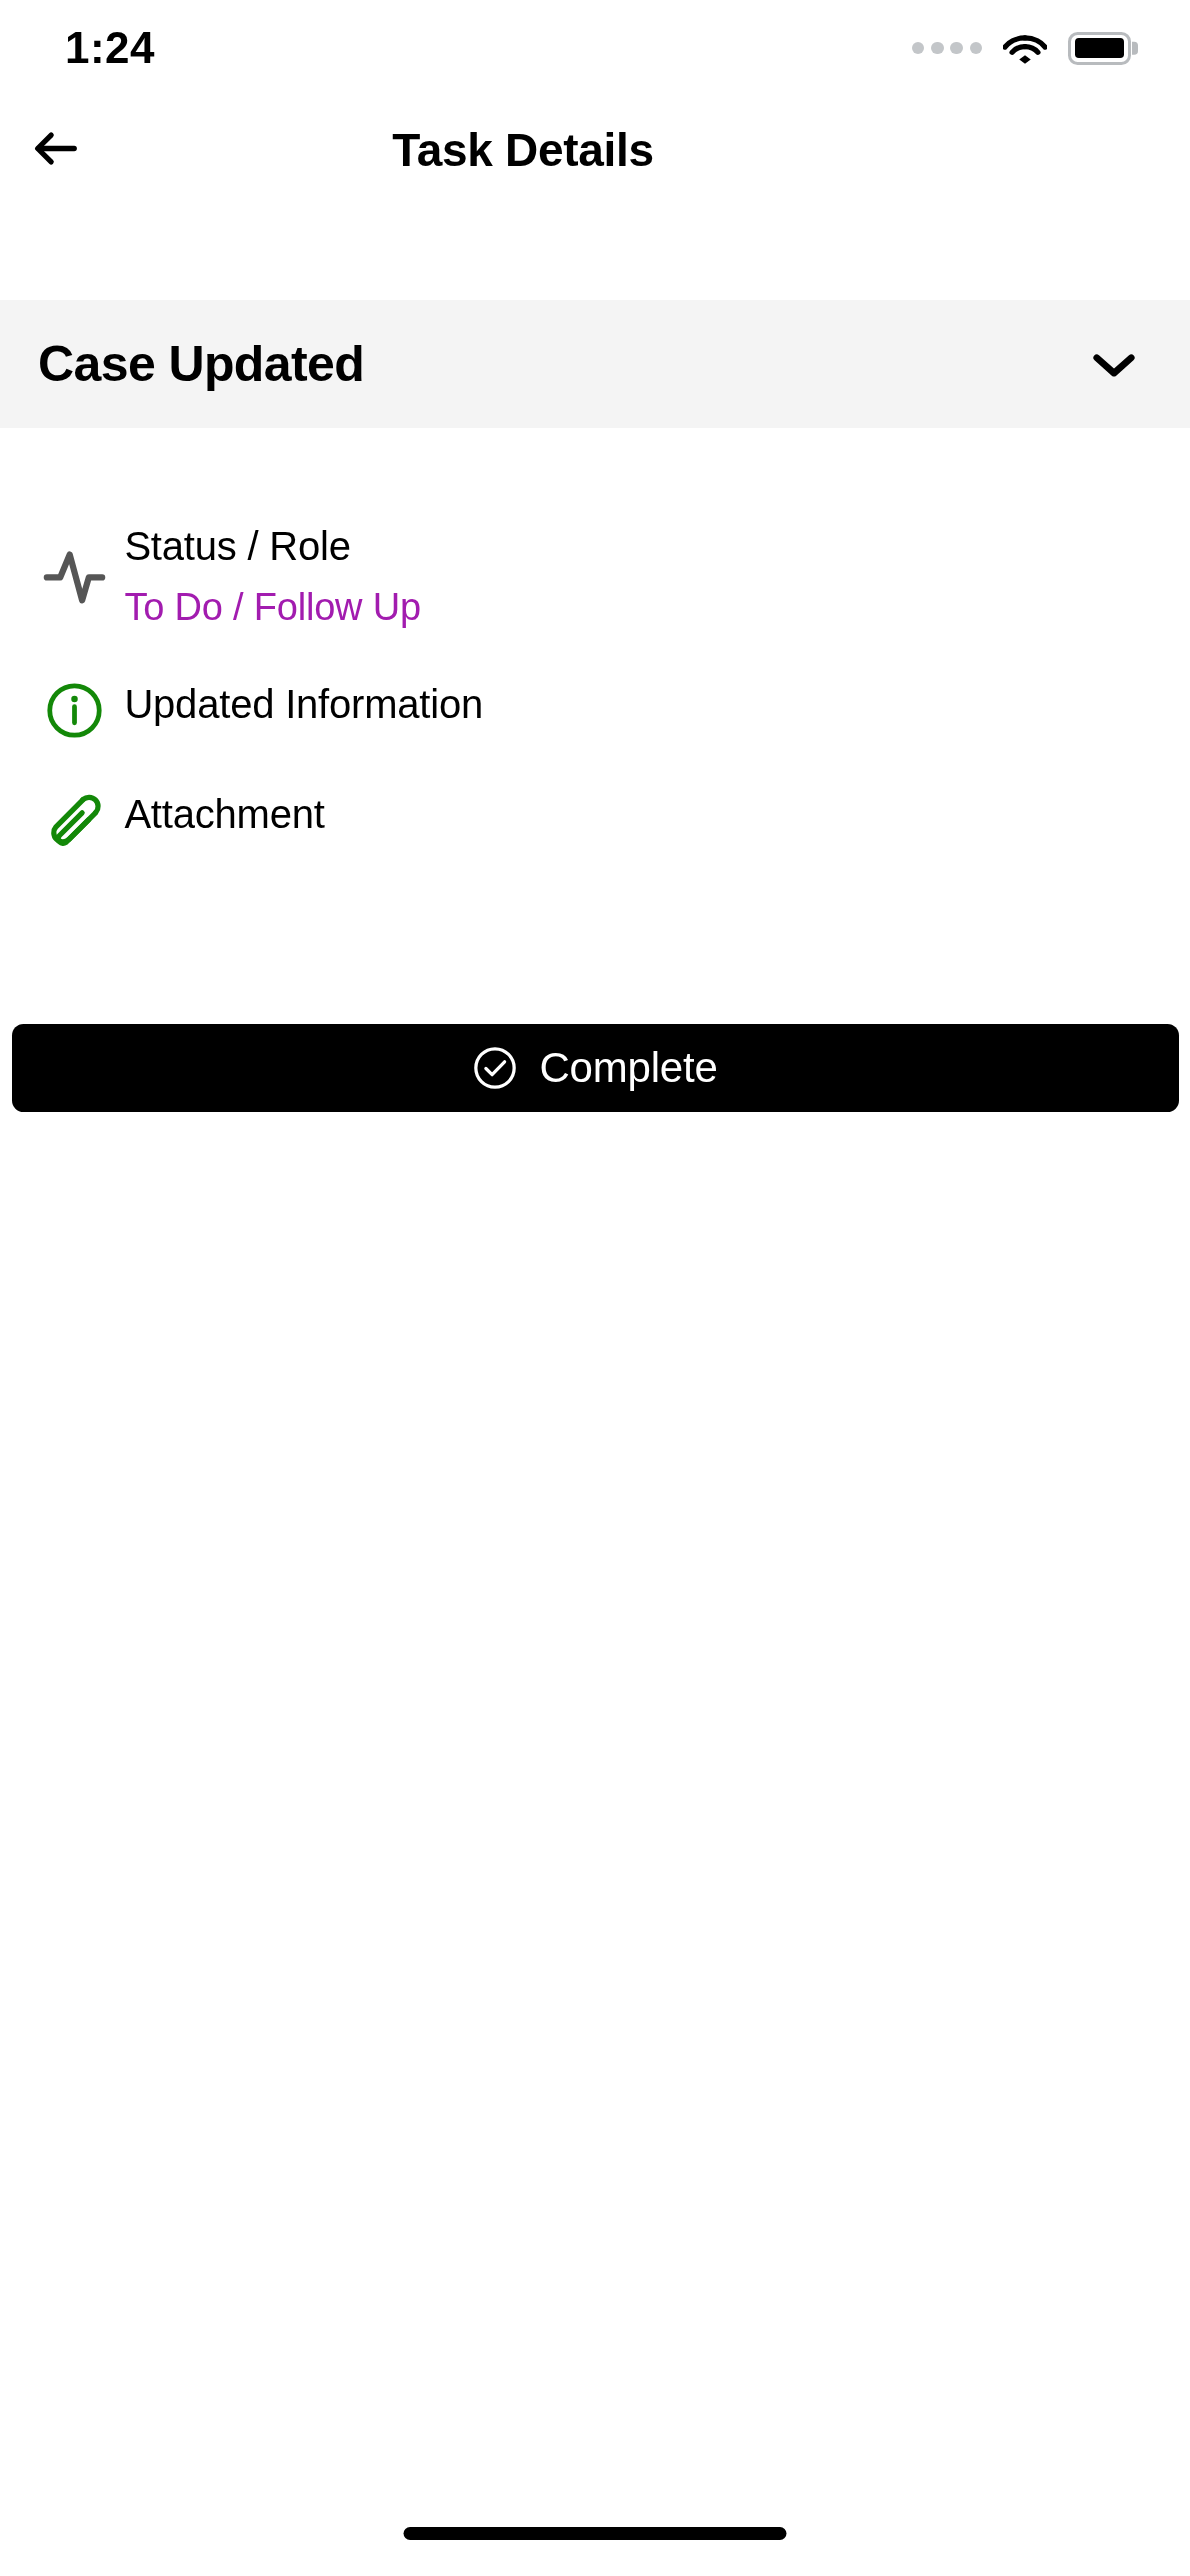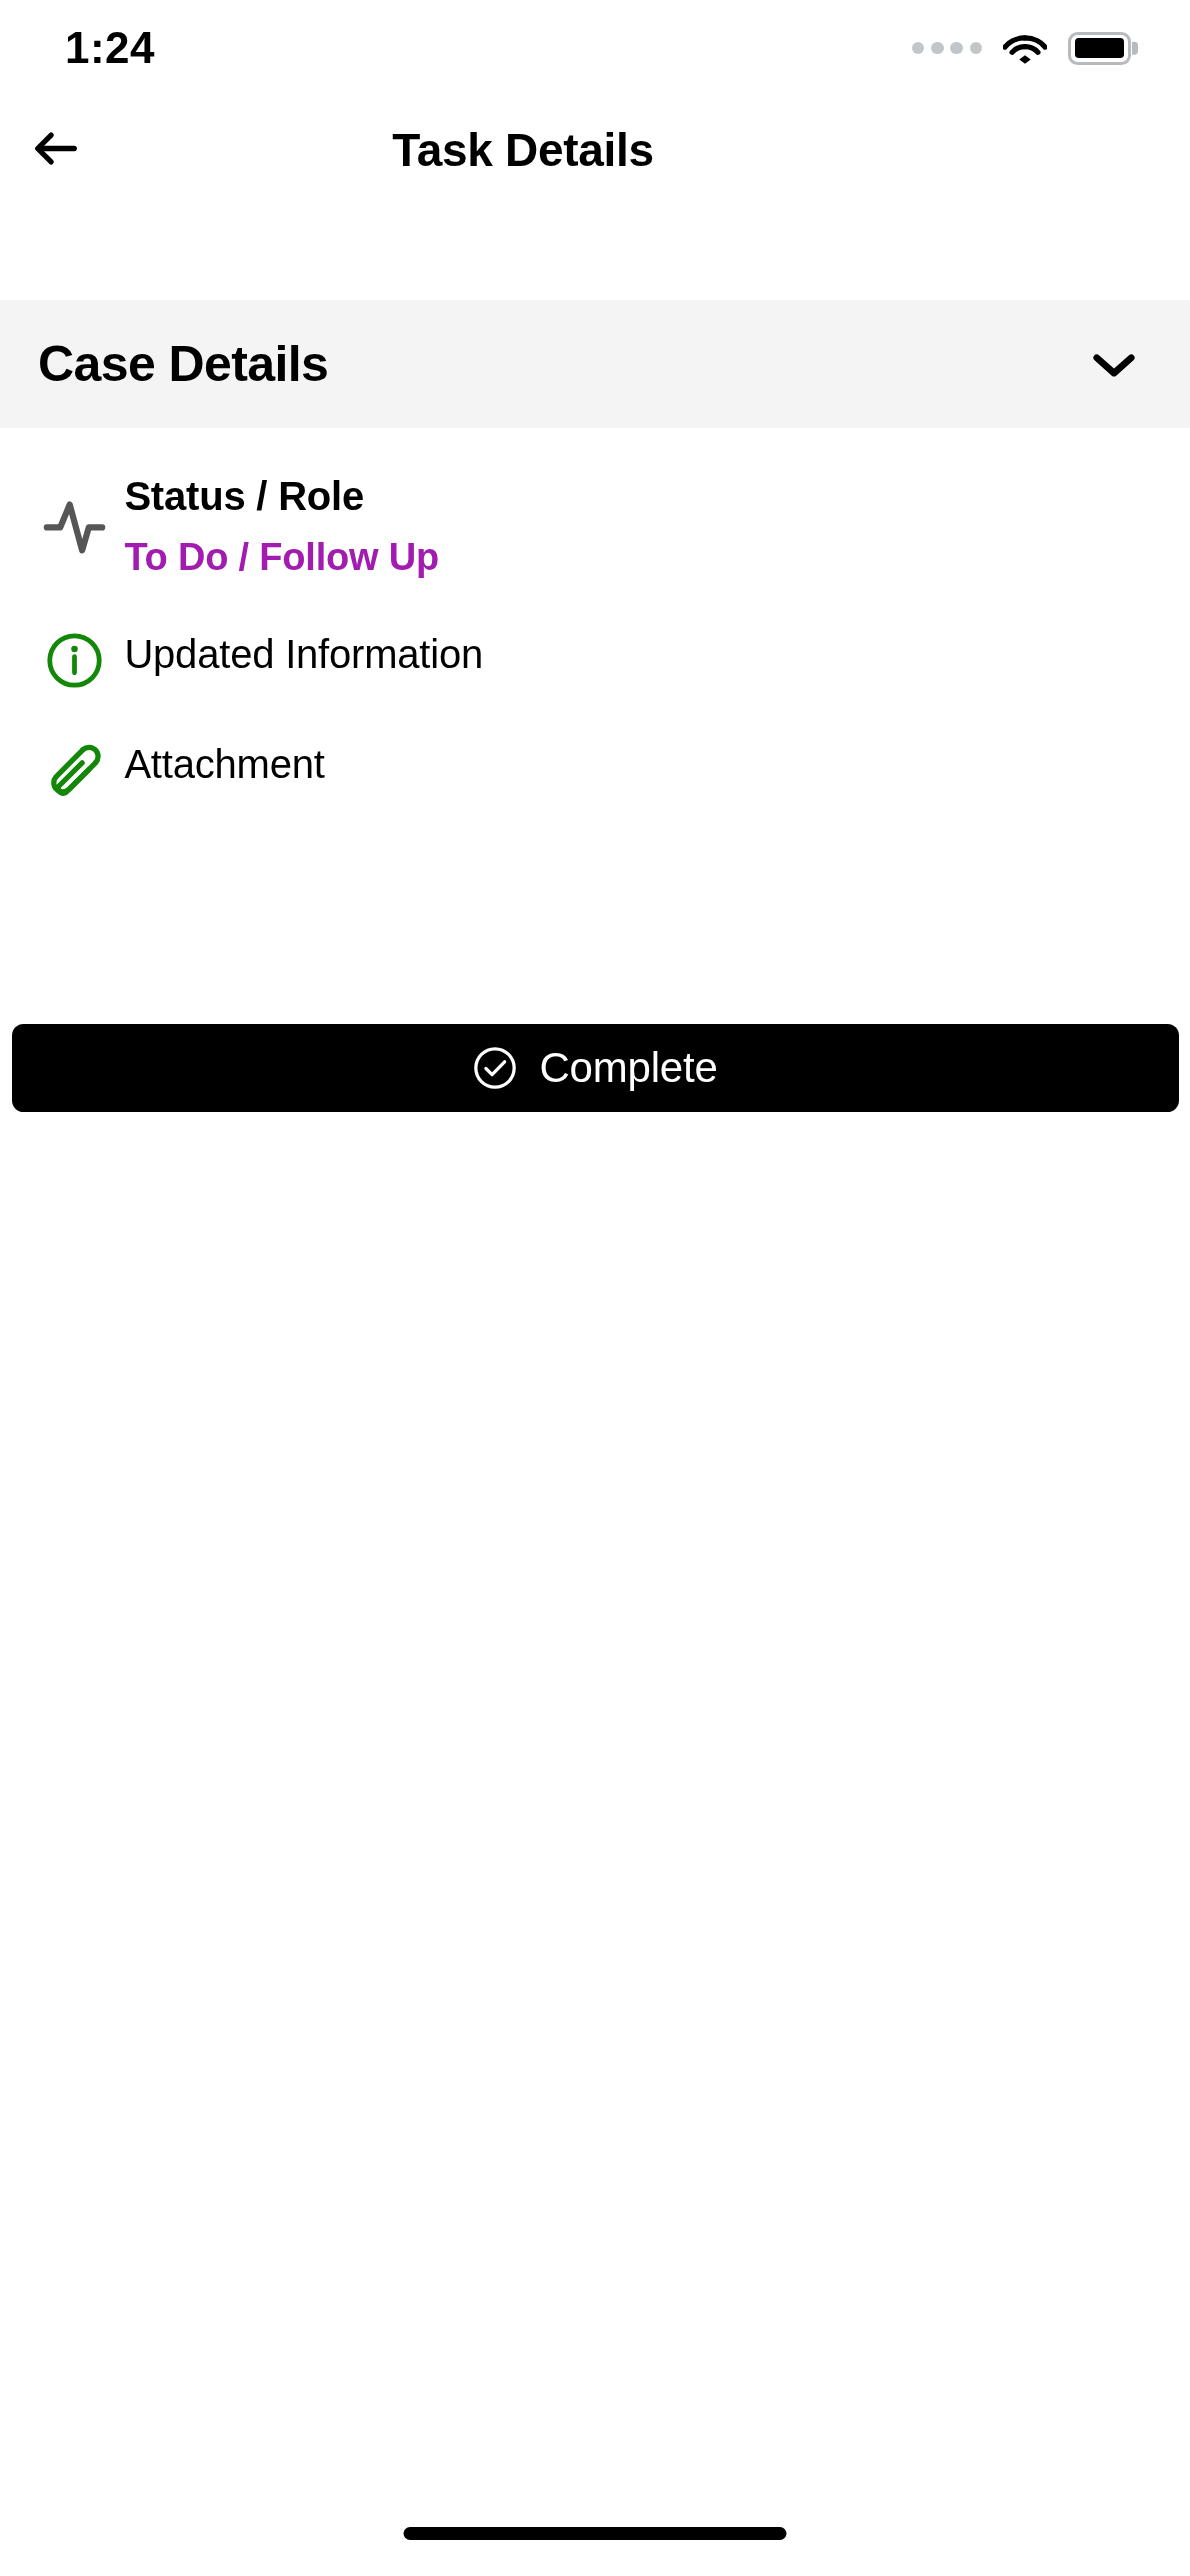--- a/index.html
+++ b/index.html
@@ -60,21 +60,21 @@
   }
   .section-title {
     font-size:50px; font-weight:700; color:#000; letter-spacing:-0.6px;
   }
   .chev { width:46px; height:29px; display:block; }
 
   
   .rows { position:absolute; top:428px; left:0; width:1190px; }
   .row { display:flex; align-items:flex-start; padding:0 38px; }
 
-  .row-status { margin-top:45px;font-weight:bold; }
+  .row-status { margin-top:95px; }
   .row-updated { margin-top:51px; }
   .row-attach  { margin-top:51px; }
 
   .row-icon {
     width:73px; min-width:73px; display:flex;
     align-items:center; justify-content:center;
   }
   .row-status .row-icon { height:107px; }
   .row-updated .row-icon, .row-attach .row-icon { height:59px; }
 
@@ -148,21 +148,21 @@
         <svg width="50" height="50" viewBox="0 0 52 52">
           <path d="M46 26 H9" stroke="#000" stroke-width="5.5" stroke-linecap="round" fill="none"></path>
           <path d="M22 12 L8 26 L22 40" stroke="#000" stroke-width="5.5" stroke-linecap="round" stroke-linejoin="round" fill="none"></path>
         </svg>
       </span>
     </button>
     <div class="nav-title">Task Details</div>
   </div>
 
   <div class="section-header">
-    <div class="section-title">Case Details</div>
+    <div class="section-title">Case Updated</div>
     <span>
       <svg class="chev" viewBox="0 0 48 30">
         <path d="M6 8 L24 24 L42 8" fill="none" stroke="#000" stroke-width="7" stroke-linecap="round" stroke-linejoin="round"></path>
       </svg>
     </span>
   </div>
 
   <div class="rows">
 
     <div class="row row-status">

